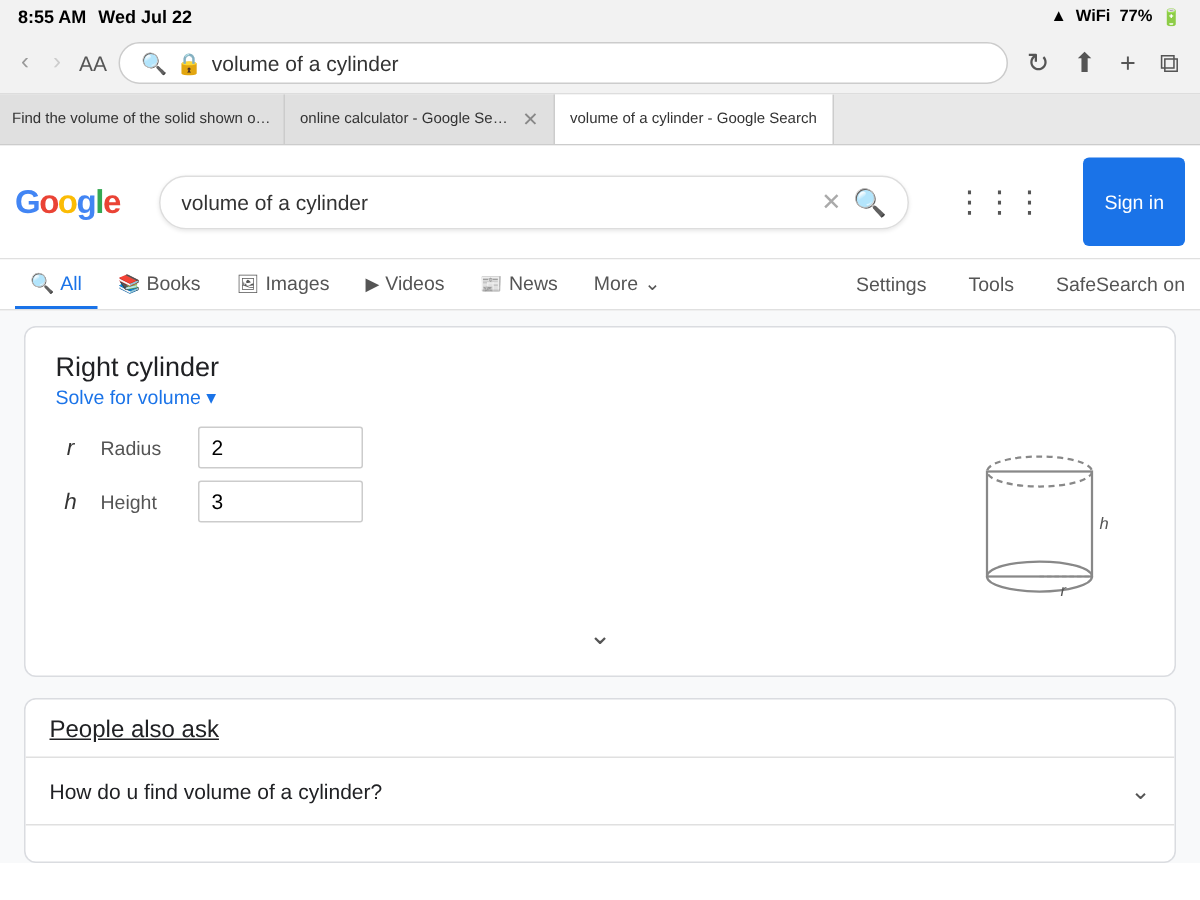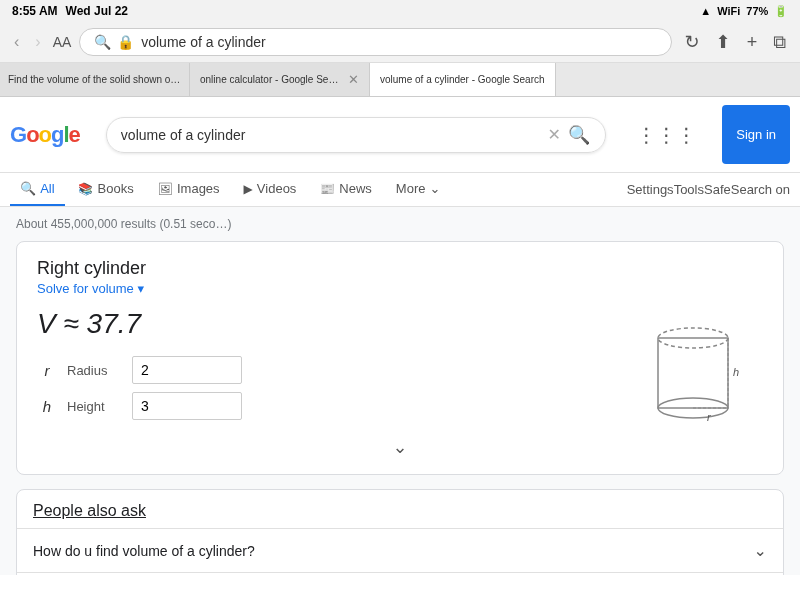--- a/index.html
+++ b/index.html
@@ -151,21 +151,21 @@
       color: #555;
       cursor: pointer;
       border-bottom: 2px solid transparent;
       text-decoration: none;
     }
     .search-nav-item.active {
       color: #1a73e8;
       border-bottom: 2px solid #1a73e8;
     }
     .search-nav-divider { flex: 1; }
-    .search-nav-right { display: flex; gap: 0; align-items: center; font-size: 13px; color: #555; }
+    .search-nav-right { display: flex; gap: 28px; align-items: center; font-size: 13px; color: #555; }
     .search-nav-right span { cursor: pointer; }
 
     
     .results-area {
       background: #f8f9fa;
       padding: 6px 16px;
       overflow-y: auto;
       height: calc(600px - 22px - 44px - 34px - 50px - 38px);
     }
     .results-count {
@@ -364,31 +364,27 @@
   </a>
   <div class="search-nav-divider"></div>
   <div class="search-nav-right">
     <span>Settings</span>
     <span>Tools</span>
     <span>SafeSearch on</span>
   </div>
 </div>
 
 <div class="results-area" style="height: 368px; overflow-y: auto; padding: 10px 16px;">
-  <div class="results-count">About 455,000,000 results (0.51 seco…)</div>
 
   <div class="calc-card">
     <div class="calc-title">Right cylinder</div>
     <div class="solve-for">Solve for volume ▾</div>
 
     <div class="calc-card-inner">
       <div class="calc-left">
-        <div class="formula-result">
-          <em>V</em> ≈ 37.7
-        </div>
         <div class="calc-inputs">
           <div class="input-row">
             <span class="var-label"><em>r</em></span>
             <span class="var-name">Radius</span>
             <input class="var-input" type="text" value="2" style="">
           </div>
           <div class="input-row">
             <span class="var-label"><em>h</em></span>
             <span class="var-name">Height</span>
             <input class="var-input" type="text" value="3" style="">

